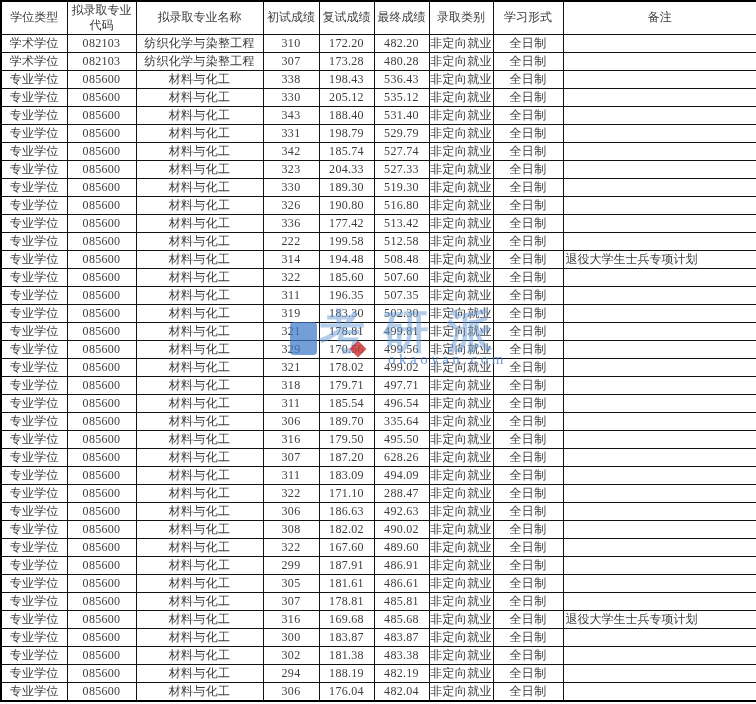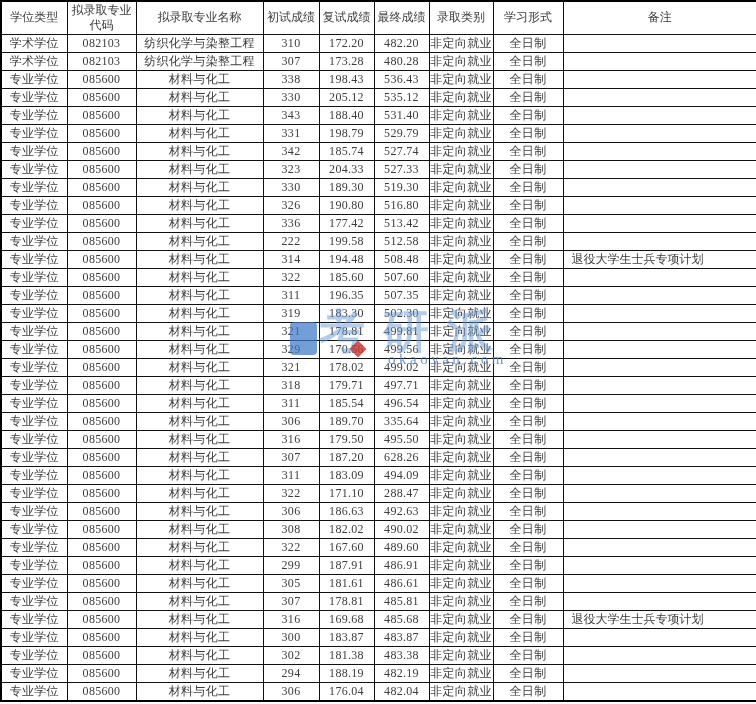--- a/index.html
+++ b/index.html
@@ -26,21 +26,21 @@
     text-align: center;
     vertical-align: middle;
     padding: 0;
     overflow: hidden;
     font-weight: normal;
   }
   .score-table thead tr { height: 33px; }
   .score-table th { line-height: 15px; }
   .score-table tbody tr { height: 18px; margin-left: 12px; }
   .score-table td { white-space: nowrap; letter-spacing: 0.3px; }
-  .score-table td.remark { text-align: left; padding-left: 8px; letter-spacing: 0; }
+  .score-table td.remark { text-align: left; padding-left: 2px; letter-spacing: 0; }
 
   
   .watermark {
     position: absolute;
     left: 288px;
     top: 312px;
     width: 240px;
     height: 54px;
     pointer-events: none;
     z-index: 5;

